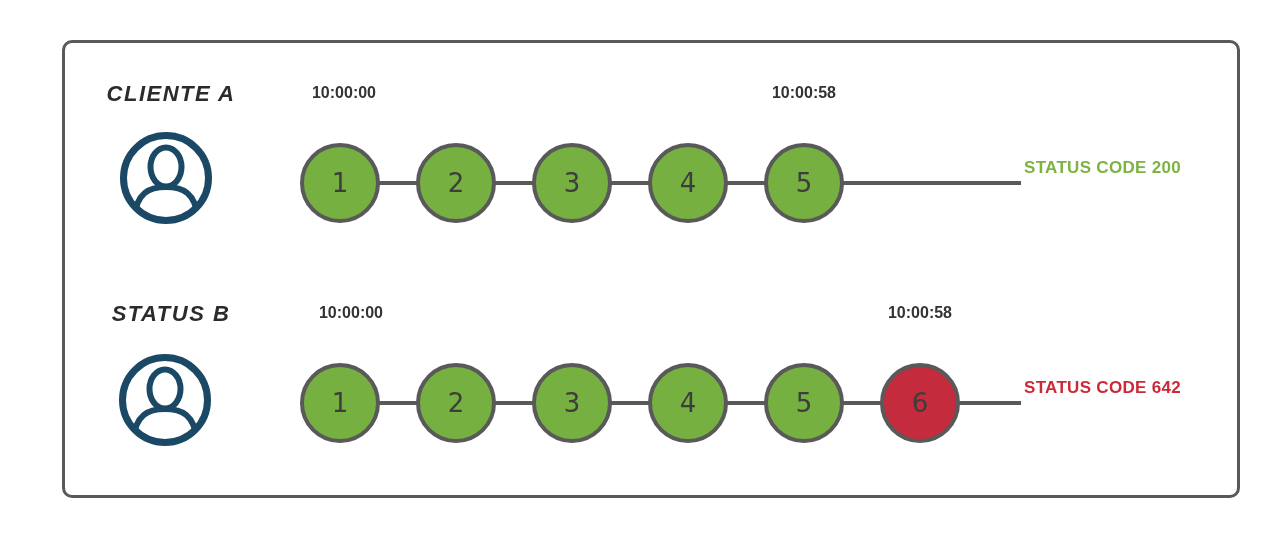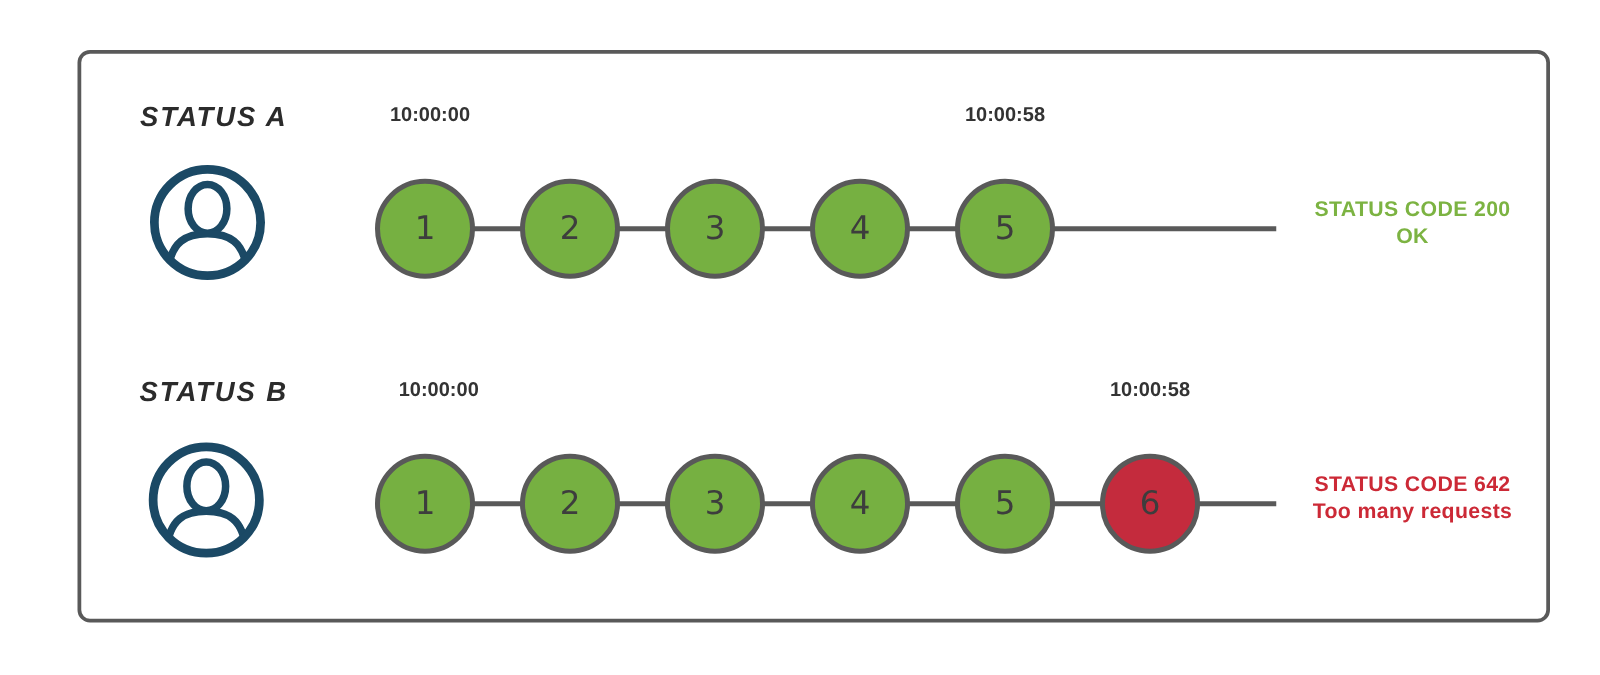--- a/index.html
+++ b/index.html
@@ -72,35 +72,34 @@
   }
   .row-a-circles .request-circle { top: 143px; }
   .row-b-circles .request-circle { top: 363px; }
   .cx-0 { left: 300px; } .cx-1 { left: 416px; } .cx-2 { left: 532px; }
   .cx-3 { left: 648px; } .cx-4 { left: 764px; } .cx-5 { left: 880px; }
 
   .status-block {
     position: absolute;
     left: 1024px;
     width: 212px;
-    text-align: center;
     font-size: 17px;
     font-weight: bold;
     line-height: 21px;
     letter-spacing: 0.3px;
   }
   .status-block.row-a { top: 157px; }
   .status-block.row-b { top: 377px; }
 </style>
 </head>
 <body>
 
 <div class="frame"></div>
 
-<div class="client-label row-a">STATUS A</div>
+<div class="client-label row-a">CLIENTE A</div>
 
 <div class="avatar row-a">
   <svg viewBox="0 0 96 96" width="96" height="96" style="color:#1B4965">
     <defs>
         <clipPath id="clipA">
           <circle cx="48" cy="48" r="40"></circle>
         </clipPath>
       </defs>
     <circle cx="48" cy="48" r="42.5" fill="none" stroke="currentColor" stroke-width="7"></circle>
     <g clip-path="url(#clipA)">
@@ -118,21 +117,20 @@
 <div class="row-a-circles">
   <div class="request-circle cx-0" style="background: rgb(118, 176, 65);">1</div>
   <div class="request-circle cx-1" style="background: rgb(118, 176, 65);">2</div>
   <div class="request-circle cx-2" style="background: rgb(118, 176, 65);">3</div>
   <div class="request-circle cx-3" style="background: rgb(118, 176, 65);">4</div>
   <div class="request-circle cx-4" style="background: rgb(118, 176, 65);">5</div>
 </div>
 
 <div class="status-block row-a" style="color: rgb(124, 179, 66);">
   <div>STATUS CODE 200</div>
-  <div>OK</div>
 </div>
 
 <div class="client-label row-b">STATUS B</div>
 
 <div class="avatar row-b">
   <svg viewBox="0 0 96 96" width="96" height="96" style="color:#1B4965">
     <defs>
         <clipPath id="clipB">
           <circle cx="48" cy="48" r="40"></circle>
         </clipPath>
@@ -154,14 +152,13 @@
   <div class="request-circle cx-0" style="background: rgb(118, 176, 65);">1</div>
   <div class="request-circle cx-1" style="background: rgb(118, 176, 65);">2</div>
   <div class="request-circle cx-2" style="background: rgb(118, 176, 65);">3</div>
   <div class="request-circle cx-3" style="background: rgb(118, 176, 65);">4</div>
   <div class="request-circle cx-4" style="background: rgb(118, 176, 65);">5</div>
   <div class="request-circle cx-5" style="background: rgb(196, 43, 61);">6</div>
 </div>
 
 <div class="status-block row-b" style="color: rgb(204, 41, 54);">
   <div>STATUS CODE 642</div>
-  <div>Too many requests</div>
 </div>
 
 </body></html>

